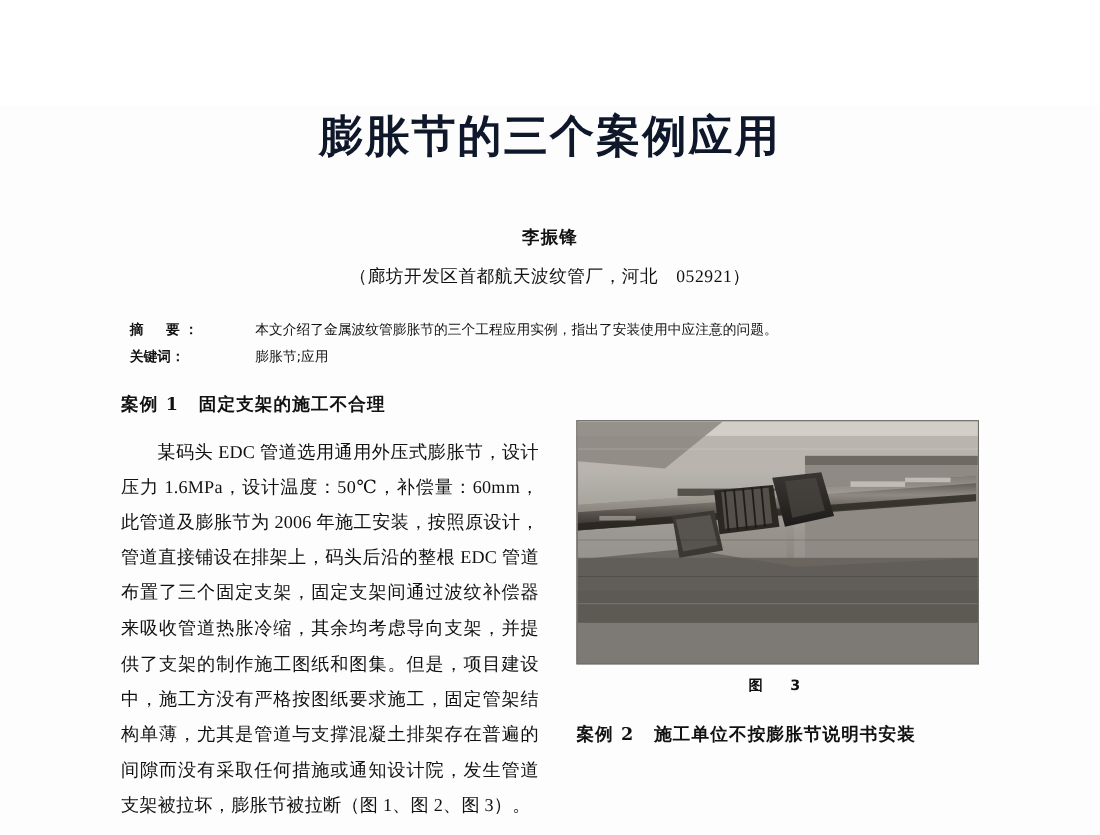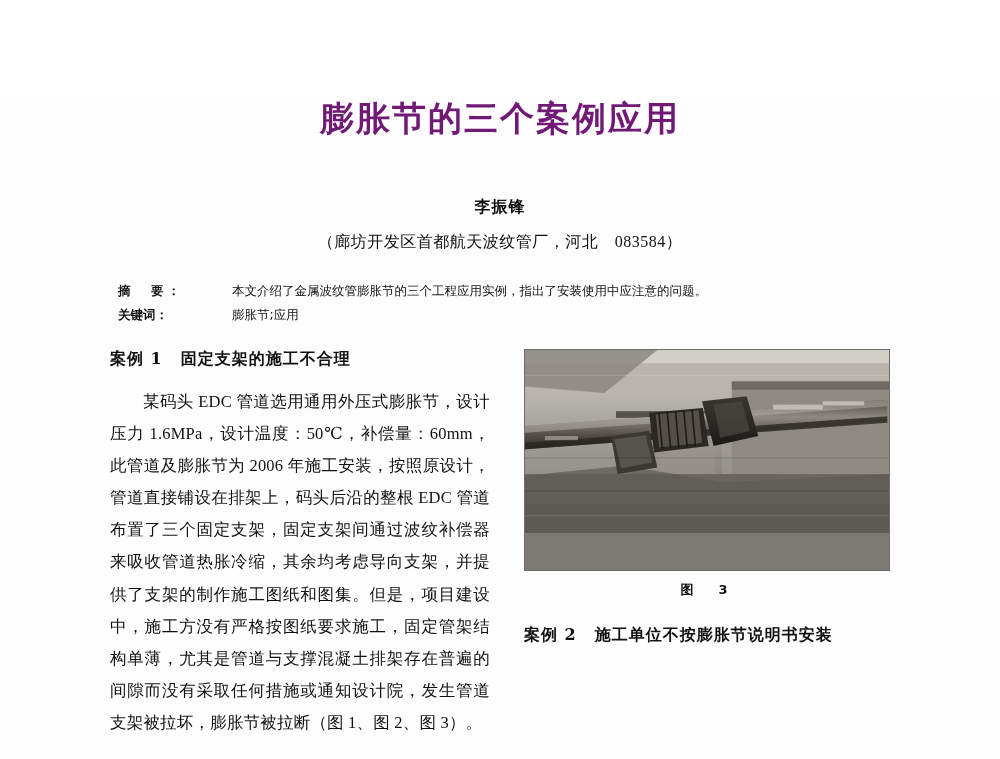--- a/index.html
+++ b/index.html
@@ -18,24 +18,24 @@
     position: relative;
     width: 1000px;
     height: 759px;
     background: #fdfdfd;
     box-sizing: border-box;
     padding: 0 110px;
   }
   .title {
     margin-top: 96px;
     text-align: center;
-    font-size: 34px;
+    font-size: 40px;
     font-weight: bold;
     letter-spacing: 2px;
-    color: #701a75;
+    color: #0f172a;
     font-family: "DejaVu Serif", "Liberation Serif", serif;
   }
   .author {
     margin-top: 55px;
     text-align: center;
     font-size: 16px;
     font-weight: bold;
     letter-spacing: 1px;
   }
   .affiliation {
@@ -72,20 +72,21 @@
     margin-top: 22px;
     display: flex;
     gap: 34px;
   }
   .col-left {
     width: 380px;
     flex: 0 0 380px;
   }
   .col-right {
     flex: 1;
+    margin-top: 24px;
   }
   .section-head {
     font-size: 16px;
     font-weight: bold;
     letter-spacing: 1px;
     margin-bottom: 16px;
     font-family: "DejaVu Serif", "Liberation Serif", serif;
   }
   .section-head .case-no {
     margin-right: 18px;
@@ -144,21 +145,21 @@
 </style>
 </head>
 <body>
 
 <div class="page">
 
   <div class="title">膨胀节的三个案例应用</div>
 
   <div class="author">李振锋</div>
 
-  <div class="affiliation">（廊坊开发区首都航天波纹管厂，河北　083584）</div>
+  <div class="affiliation">（廊坊开发区首都航天波纹管厂，河北　052921）</div>
 
   <div class="meta-block">
     <div class="meta-row">
       <span class="meta-label">摘　要：</span>
       <span class="meta-value">本文介绍了金属波纹管膨胀节的三个工程应用实例，指出了安装使用中应注意的问题。</span>
     </div>
     <div class="meta-row">
       <span class="meta-label kw">关键词：</span>
       <span class="meta-value">膨胀节;应用</span>
     </div>

